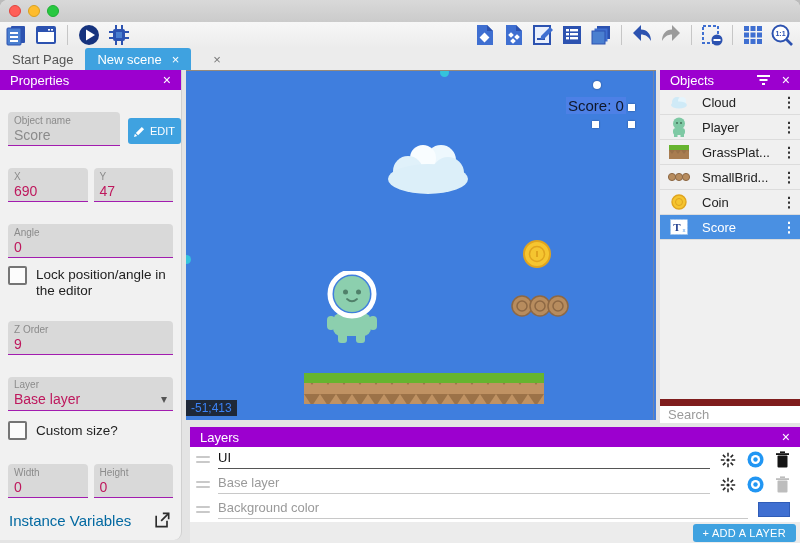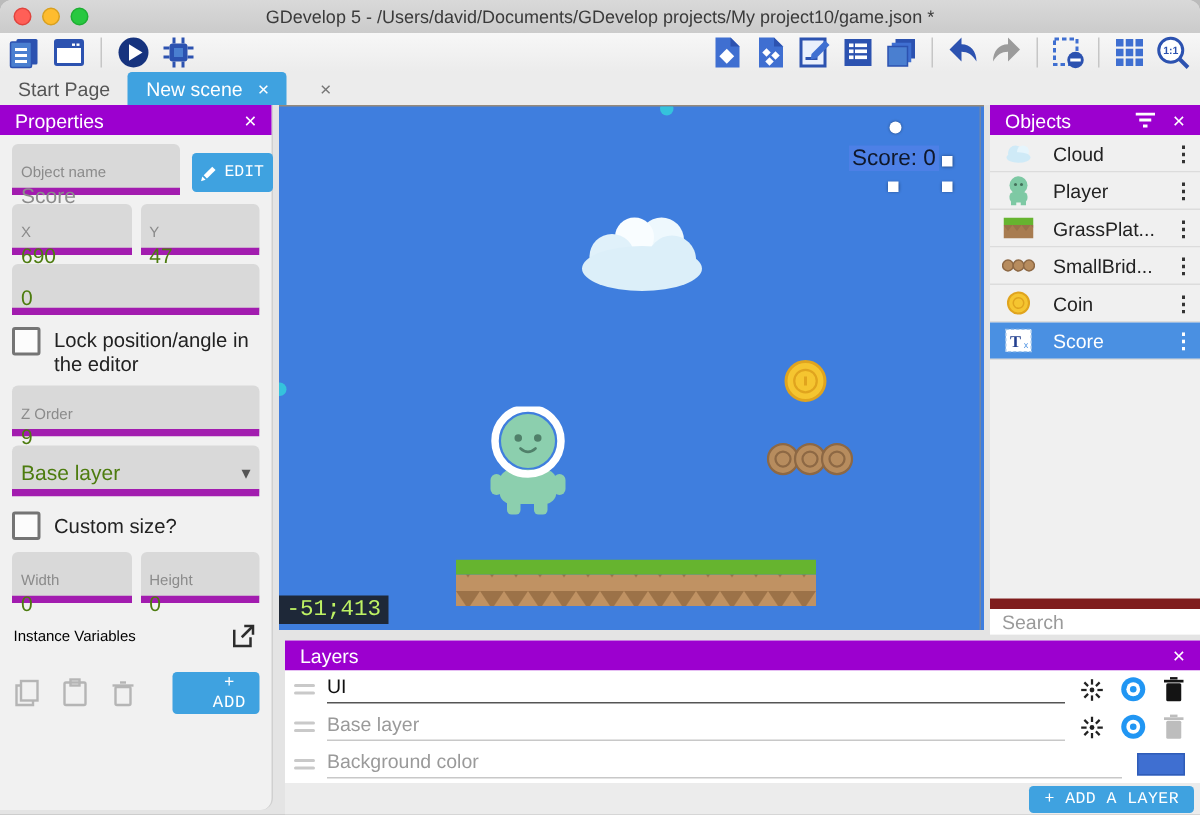--- a/index.html
+++ b/index.html
@@ -29,49 +29,49 @@
   .tab.active .close{color:#fff;}
   
   .phead{height:20px;background:#9c00cf;color:#fff;display:flex;align-items:center;
     padding:0 10px;font-size:13px;}
   .phead .spacer{flex:1;}
   .phead .close{font-size:14px;color:#fff;cursor:pointer;line-height:1;}
   
   .props{position:absolute;left:0;top:70px;width:182px;height:470px;background:#f1f1f1;
     border-right:1px solid #d0d0d0;box-sizing:border-box;border-radius:0 0 8px 0;}
   .props .body{padding:0 8px;}
-  .field{background:#d9d9d9;border-bottom:5px solid #a21caf;border-radius:4px 4px 0 0;
-    padding:14px 6px 2px;box-sizing:border-box;height:34px;margin-top:6px;}
+  .field{background:#d9d9d9;border-bottom:1px solid #a21caf;border-radius:4px 4px 0 0;
+    padding:3px 6px 2px;box-sizing:border-box;height:34px;margin-top:22px;}
   .field .flabel{font-size:10px;color:#8b8b8b;line-height:12px;}
-  .field .fvalue{font-size:14px;color:#4d7c0f;line-height:17px;}
+  .field .fvalue{font-size:14px;color:#be185d;line-height:17px;}
   .frow{display:flex;gap:6px;}
   .frow .field{flex:1;}
   .name-row{display:flex;gap:8px;align-items:flex-end;}
   .name-row .field{width:112px;flex:none;}
   .btn-blue{background:#3fa2e0;color:#fff;border:none;border-radius:3px;cursor:pointer;
-    display:flex;align-items:center;justify-content:center;font-family:Liberation Mono, monospace;}
+    display:flex;align-items:center;justify-content:center;font-family:Liberation Sans, sans-serif;}
   .edit-btn{width:54px;height:26px;font-size:11px;gap:5px;margin-bottom:2px;}
   .chk-row{display:flex;gap:9px;margin-top:8px;align-items:flex-start;}
   .chk{width:15px;height:15px;border:2px solid #757575;border-radius:2px;background:#fcfcfc;flex:none;cursor:pointer;}
   .chk-label{font-size:13.5px;color:#222;line-height:16px;padding-top:1px;}
   .layer-field{display:flex;align-items:flex-end;}
   .layer-field .lwrap{flex:1;}
   .dd-arrow{font-size:12px;color:#555;padding-bottom:2px;cursor:pointer;}
   .iv-row{display:flex;align-items:center;justify-content:space-between;margin-top:12px;padding:0 1px;}
-  .iv-label{font-size:10px;color:#000000;}
+  .iv-label{font-size:15px;color:#0369a1;}
   .act-row{display:flex;align-items:center;gap:12px;margin-top:14px;}
   .add-btn{width:58px;height:28px;font-size:11.5px;letter-spacing:.5px;margin-left:auto;padding-left:24px;}
   
   .canvas{position:absolute;left:186px;top:70px;width:470px;height:350px;background:#3f7ede;
     border-top:1px solid #95897b;box-sizing:border-box;overflow:hidden;}
   .scoreobj{position:absolute;left:380px;top:26px;font-size:15px;color:#0f172a;
     background:rgba(110,135,250,.32);padding:0 2px;cursor:move;}
   .handle{position:absolute;width:7px;height:7px;background:#fff;box-shadow:0 0 2px rgba(0,0,0,.45);}
   .rot-handle{position:absolute;width:8px;height:8px;border-radius:50%;background:#fff;box-shadow:0 0 2px rgba(0,0,0,.45);}
-  .coords{position:absolute;left:0;bottom:4px;background:#1e2838;color:#bef264;font-size:15px;padding:1px 5px;font-family:Liberation Mono, monospace;}
+  .coords{position:absolute;left:0;bottom:4px;background:#1e2838;color:#3b82f6;font-size:12px;padding:1px 5px;}
   .scroll-dot{position:absolute;width:9px;height:9px;border-radius:50%;background:#35c3dc;}
   .vtrack{position:absolute;right:2px;top:0;width:1px;height:100%;background:#8a8a8a;opacity:.65;}
   .sceneobj{position:absolute;}
   
   .objects{position:absolute;left:660px;top:70px;width:140px;height:353px;background:#f0f0f0;box-sizing:border-box;}
   .obj-row{display:flex;align-items:center;height:24px;border-bottom:1px solid #dcdcdc;
     padding:0 6px 0 8px;font-size:13px;color:#222;cursor:pointer;background:#f0f0f0;}
   .obj-row .oicon{width:22px;display:flex;justify-content:center;}
   .obj-row .olabel{flex:1;margin-left:12px;overflow:hidden;white-space:nowrap;}
   .obj-row .kebab{width:12px;text-align:center;font-size:14px;color:#333;font-weight:bold;cursor:pointer;}
@@ -104,21 +104,20 @@
 <body>
 
 <div class="app">
 
   <div class="titlebar">
     <div class="lights">
       <div class="light red"></div>
       <div class="light yellow"></div>
       <div class="light green"></div>
     </div>
-    <div class="title">GDevelop 5 - /Users/david/Documents/GDevelop projects/My project10/game.json *</div>
   </div>
 
   <div class="toolbar">
     <div class="tb-group">
       <div class="tb-icon">
         <svg width="24" height="24" viewBox="0 0 24 24">
             <rect x="7" y="3" width="14" height="17" rx="1" fill="#2c52b0"></rect>
             <rect x="3" y="5" width="14" height="17" rx="1" fill="#4a7fd0" stroke="#2c52b0"></rect>
             <rect x="6" y="9" width="8" height="2" fill="#fff"></rect>
             <rect x="6" y="13" width="8" height="2" fill="#fff"></rect>
@@ -281,32 +280,34 @@
         <div class="field">
           <div class="flabel">X</div>
           <div class="fvalue">690</div>
         </div>
         <div class="field">
           <div class="flabel">Y</div>
           <div class="fvalue">47</div>
         </div>
       </div>
       <div class="field">
+        <div class="flabel">Angle</div>
         <div class="fvalue">0</div>
       </div>
       <div class="chk-row">
         <div class="chk"></div>
         <div class="chk-label">Lock position/angle in the editor</div>
       </div>
       <div class="field">
         <div class="flabel">Z Order</div>
         <div class="fvalue">9</div>
       </div>
       <div class="field layer-field">
         <div class="lwrap">
+          <div class="flabel">Layer</div>
           <div class="fvalue">Base layer</div>
         </div>
         <div class="dd-arrow">▾</div>
       </div>
       <div class="chk-row" style="margin-top:10px;align-items:center;">
         <div class="chk"></div>
         <div class="chk-label">Custom size?</div>
       </div>
       <div class="frow" style="margin-top:2px;">
         <div class="field">

